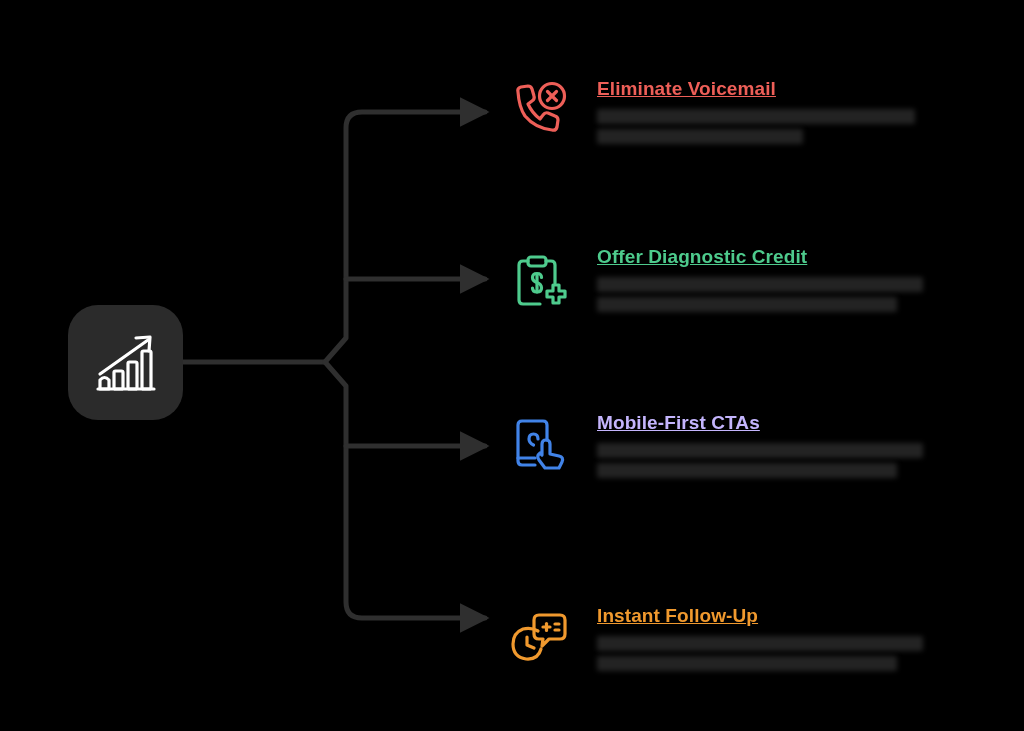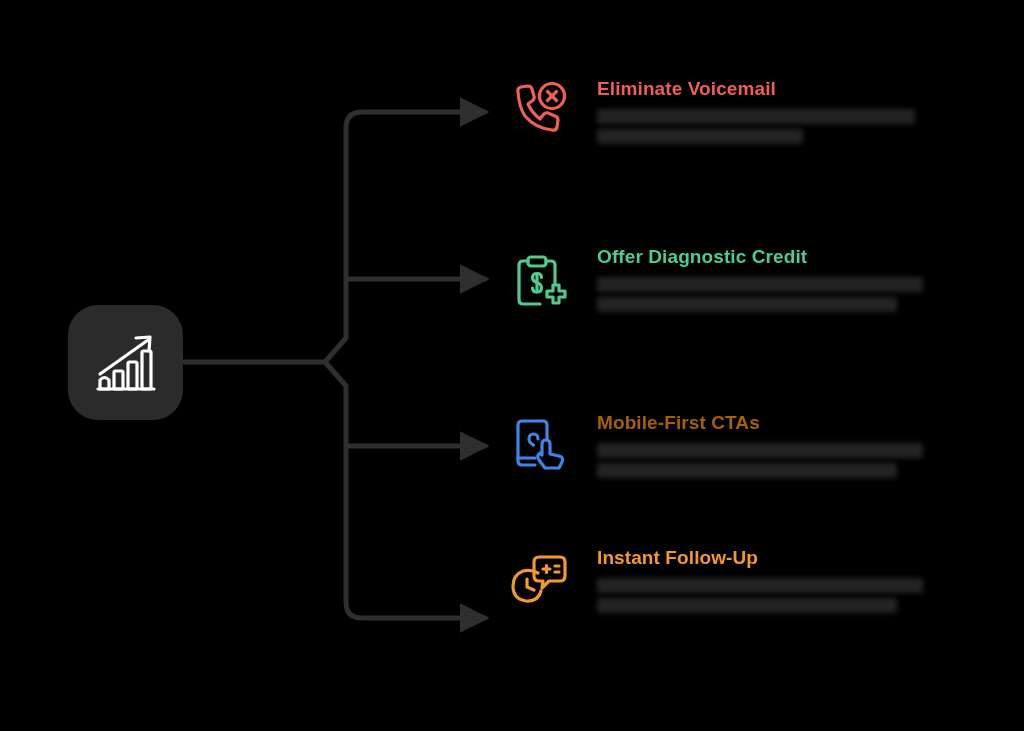--- a/index.html
+++ b/index.html
@@ -66,20 +66,21 @@
     padding-left: 22px;
     padding-top: 6px;
   }
   .branch-title {
     font-size: 19px;
     font-weight: bold;
     letter-spacing: 0.1px;
     line-height: 22px;
     margin: 0 0 9px 0;
     white-space: nowrap;
+    text-decoration: underline;
   }
 
   
   .branch-desc {
     position: relative;
     height: 44px;
     margin: 0;
   }
   .desc-line {
     position: absolute;
@@ -92,25 +93,25 @@
   .desc-line.l1 { top: 0px;  width: 318px; }
   .desc-line.l2 { top: 20px; width: 206px; }
 
   .branch-desc.wide .desc-line.l1 { width: 326px; }
   .branch-desc.wide .desc-line.l2 { width: 300px; }
 
   
   #branch-0 { top: 72px; }
   #branch-1 { top: 240px; align-items: center; }
   #branch-2 { top: 406px; }
-  #branch-3 { top: 541px; }
+  #branch-3 { top: 599px; }
 
   .title-accent-0 { color: #EE5F58; }
   .title-accent-1 { color: #4ECB8D; }
-  .title-accent-2 { color: #a16207; }
+  .title-accent-2 { color: #c4b5fd; }
   .title-accent-3 { color: #F0992E; }
 </style>
 </head>
 <body>
 
 <div id="canvas">
 
   <svg id="connectors" viewBox="0 0 1024 731" xmlns="http://www.w3.org/2000/svg">
     <defs>
       <marker id="arrow" viewBox="0 0 10 10" refX="8.5" refY="5" markerWidth="6" markerHeight="6" orient="auto-start-reverse">

